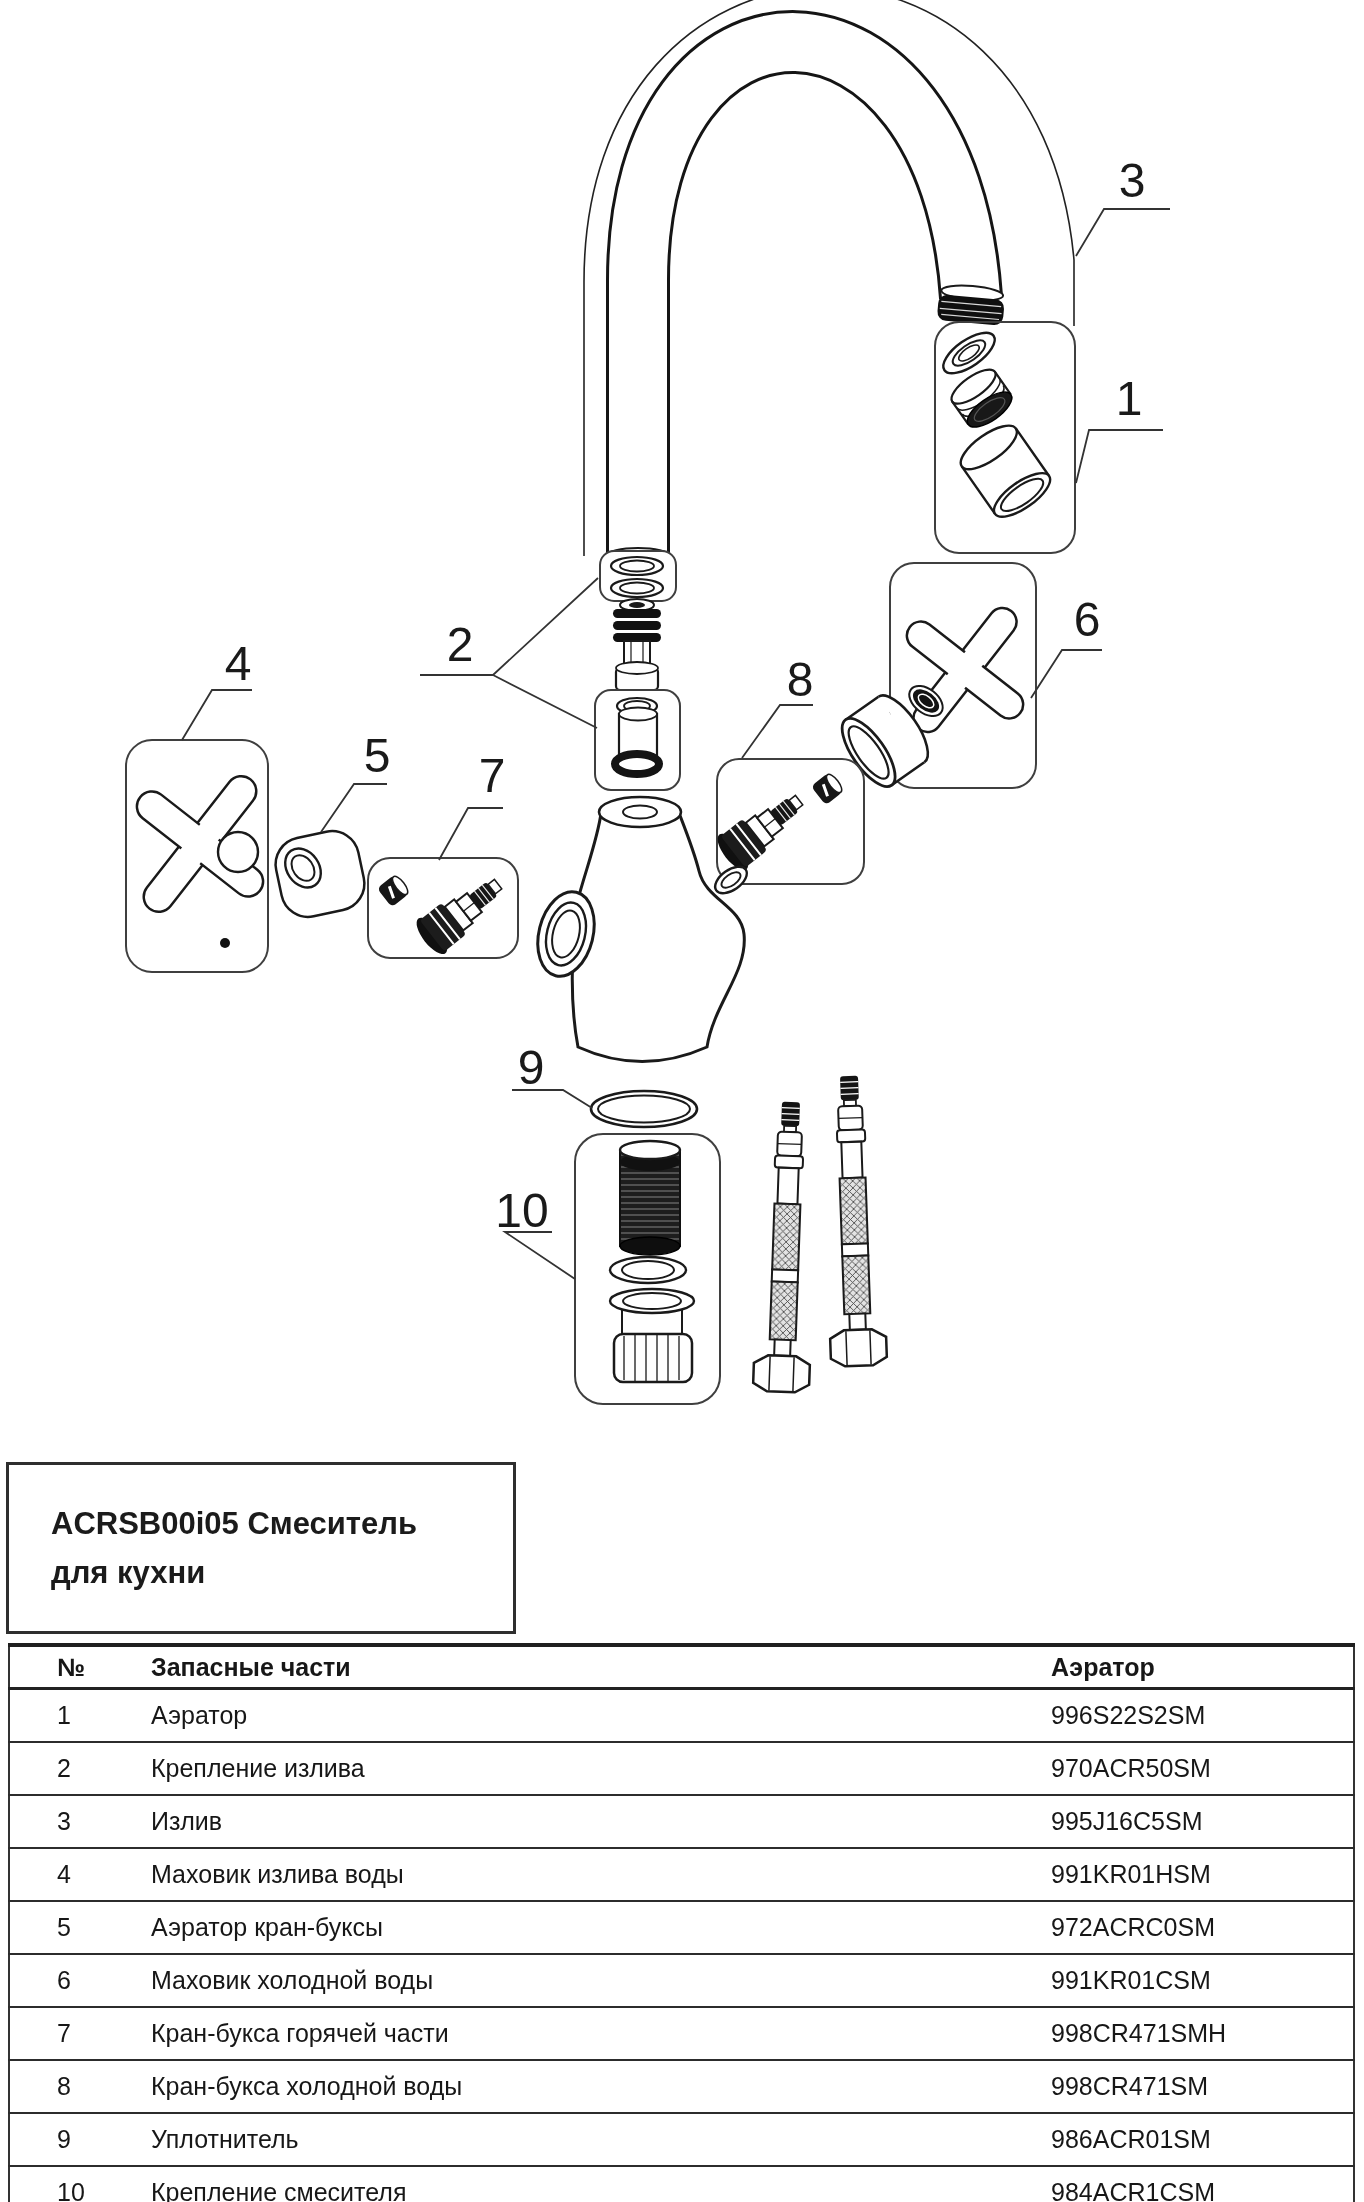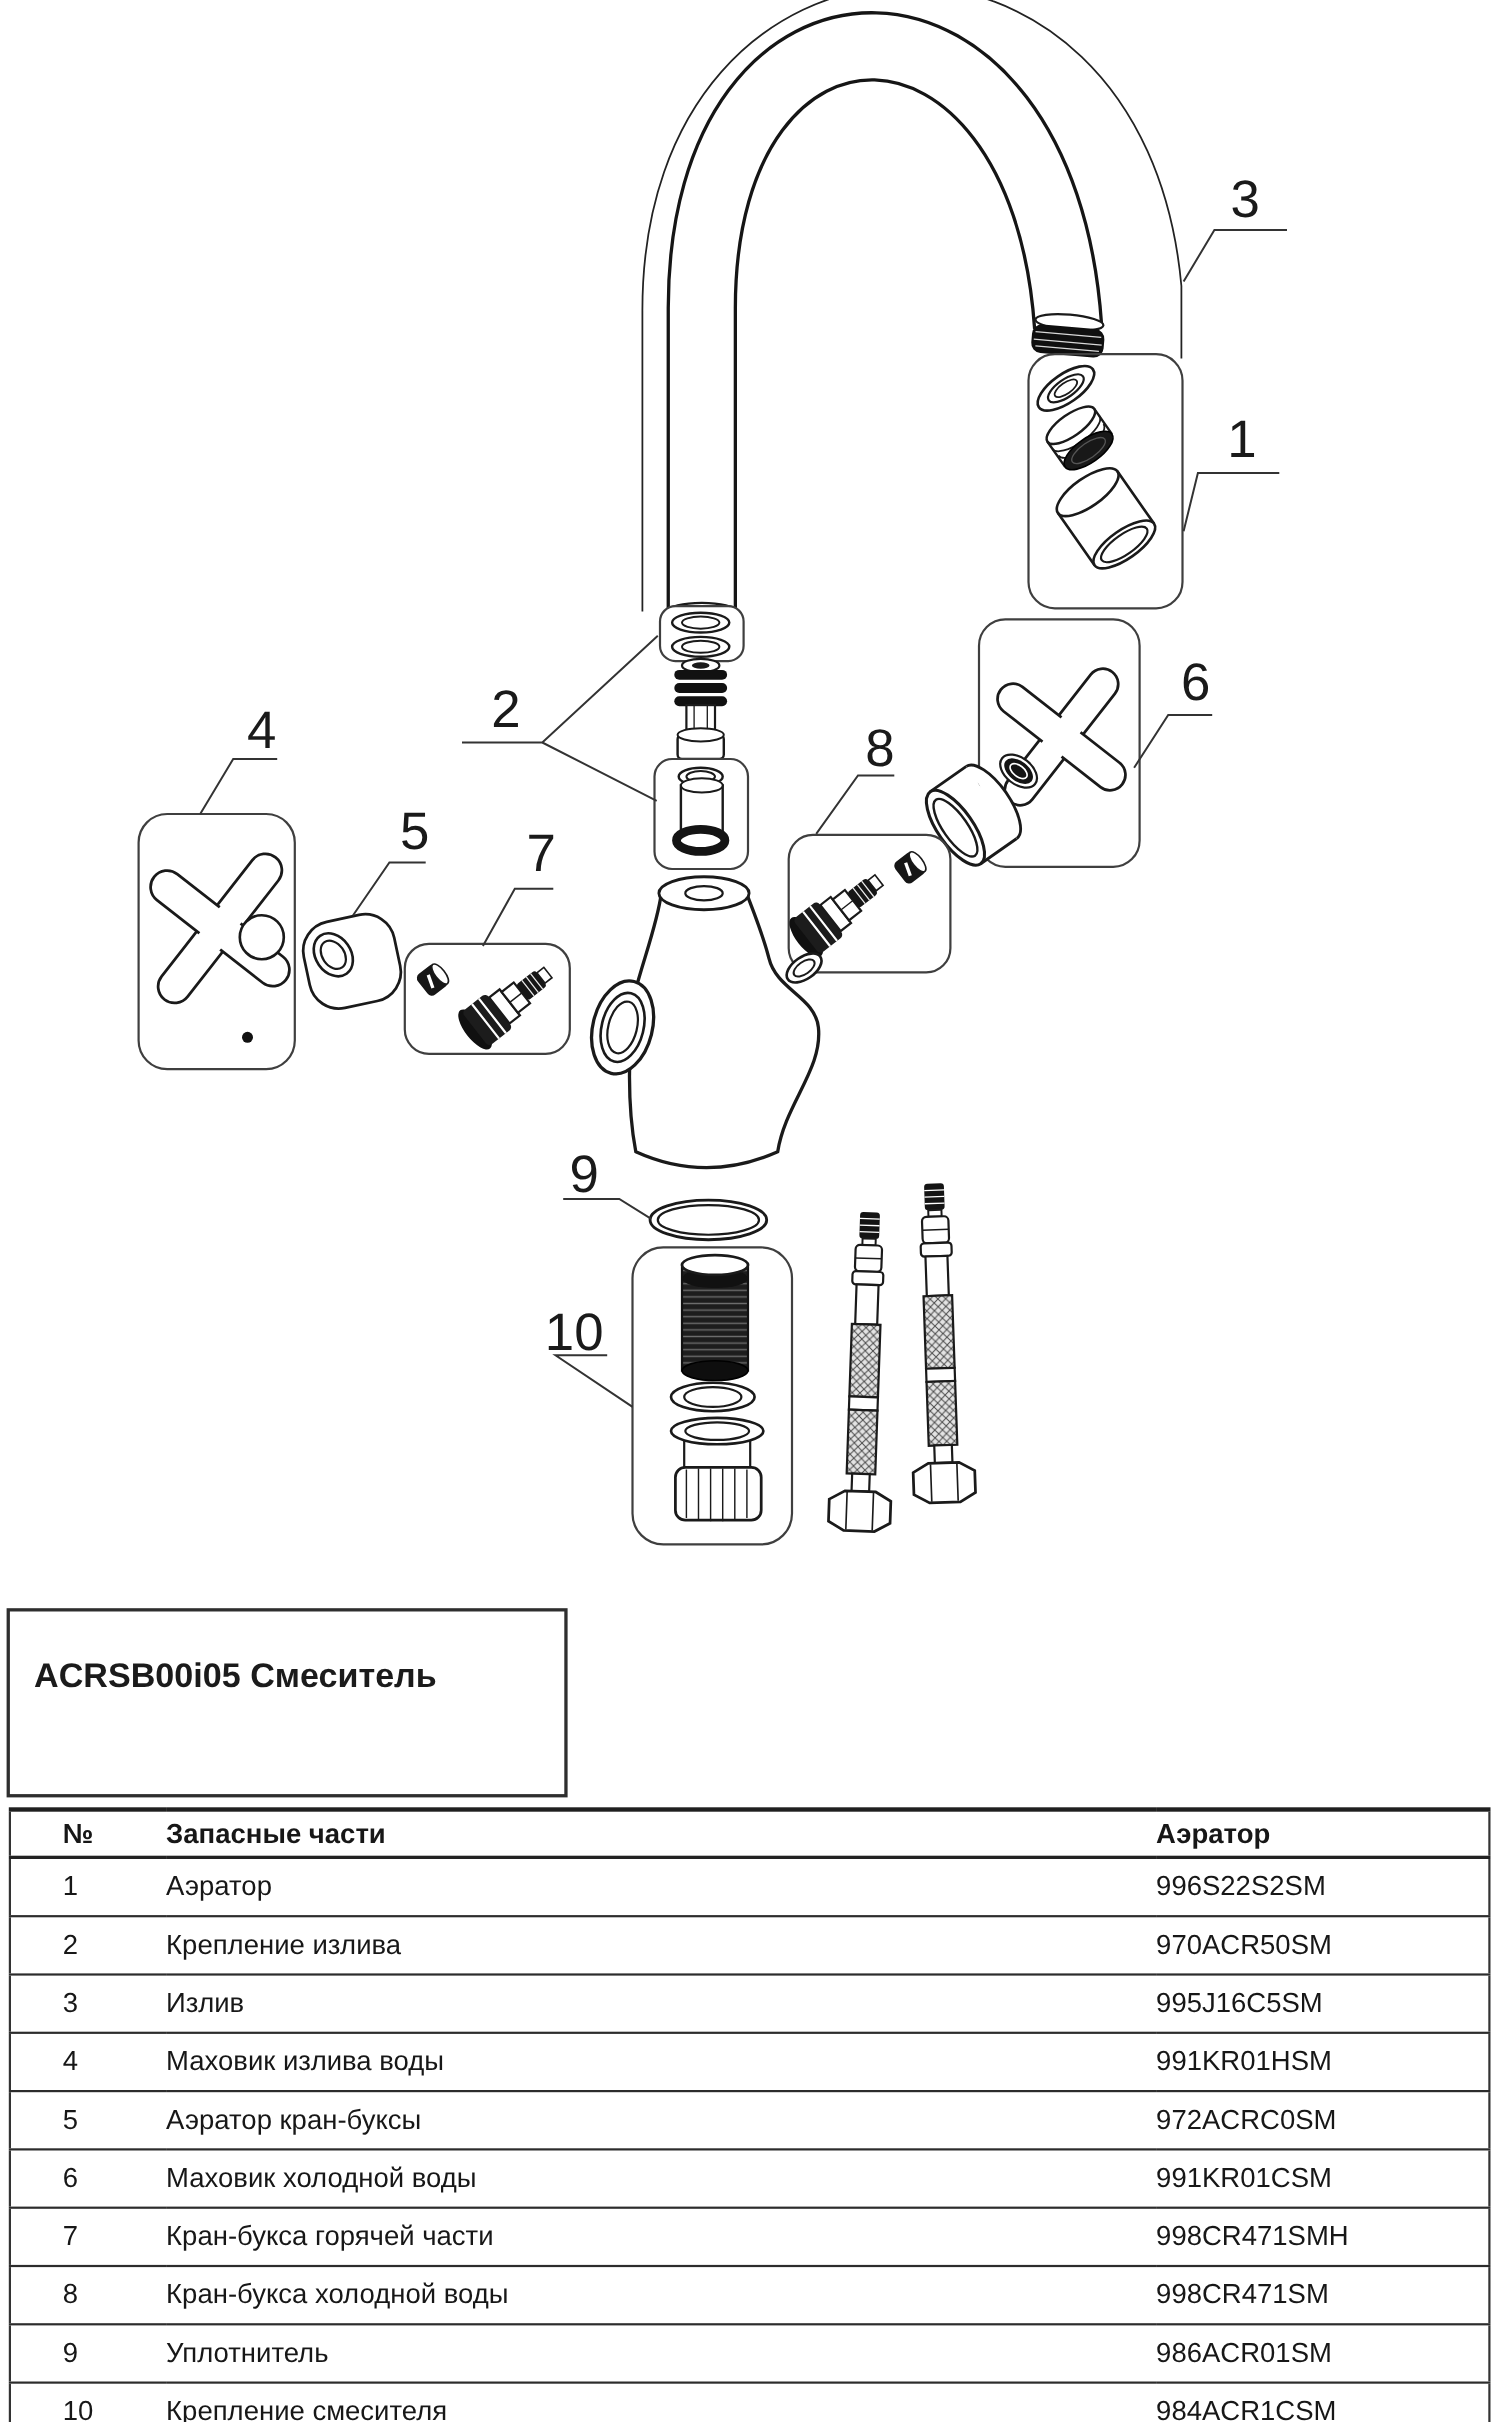--- a/index.html
+++ b/index.html
@@ -8,21 +8,21 @@
     font-family:"Liberation Sans", sans-serif;color:#171717;overflow:hidden;
   }
   .diagram-wrap{position:absolute;left:0;top:0;width:1364px;height:1460px;}
   svg text.callout{
     font-family:"Liberation Sans", sans-serif;
     font-size:48px;fill:#1a1a1a;text-anchor:middle;
   }
   .title-box{
     position:absolute;left:6px;top:1462px;width:510px;height:172px;
     border:3px solid #2e2e2e;box-sizing:border-box;
-    padding:34px 10px 0 22px;
+    padding:34px 10px 0 42px;
     font-size:31px;font-weight:700;color:#1b1b1b;line-height:49px;
   }
   table.parts-table{
     position:absolute;left:8px;top:1643px;width:1347px;
     border-collapse:collapse;table-layout:fixed;
     font-size:25px;color:#171717;
     border:2px solid #333;border-top:4px solid #1f1f1f;
   }
   table.parts-table col.c1{width:142px;}
   table.parts-table col.c2{width:900px;}
@@ -268,20 +268,21 @@
   <text class="callout" x="1087" y="636">6</text>
   <text class="callout" x="492" y="792">7</text>
   <text class="callout" x="800" y="696">8</text>
   <text class="callout" x="531" y="1084">9</text>
   <text class="callout" x="522" y="1227">10</text>
 </svg>
 </div>
 
 <div class="title-box">
   <div>ACRSB00i05 Смеситель</div>
+  <div>для кухни</div>
 </div>
 
 <table class="parts-table">
   <colgroup>
       <col class="c1">
       <col class="c2">
       <col class="c3">
     </colgroup>
   <thead>
     <tr>

